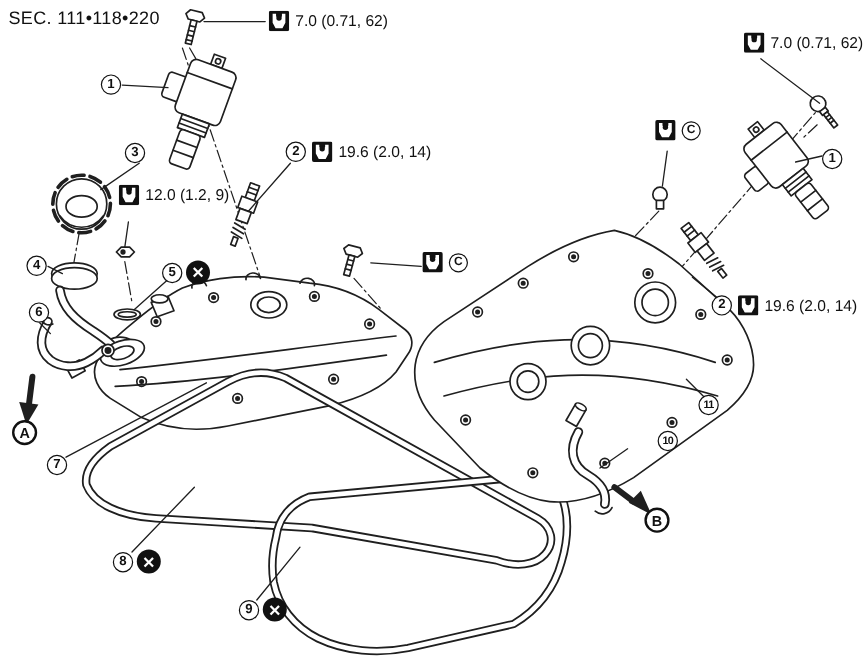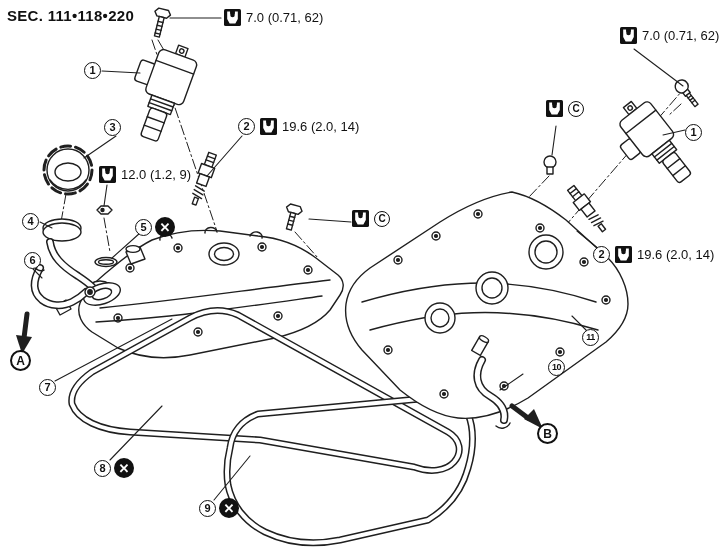--- a/index.html
+++ b/index.html
@@ -1,19 +1,19 @@
 <!DOCTYPE html>
 <html><head>
 <meta charset="utf-8">
 <style>
   html,body{margin:0;padding:0;background:#fff;}
   #canvas{position:relative;width:719px;height:559px;background:#fff;overflow:hidden;
           font-family:"Liberation Sans",sans-serif;color:#111;}
   #artwork{position:absolute;left:0;top:0;}
-  .sec-title{position:absolute;left:7px;top:7px;font-size:15px;font-weight:bold;letter-spacing:.3px;}
+  .sec-title{position:absolute;left:7px;top:7px;font-size:15px;font-weight:normal;letter-spacing:.3px;}
   .callout{position:absolute;display:flex;align-items:center;gap:3px;}
   .torque{position:absolute;display:flex;align-items:center;gap:5px;font-size:13px;white-space:nowrap;justify-content:flex-end;}
   .circ{width:17px;height:17px;border:1.7px solid #111;border-radius:50%;background:#fff;
         display:flex;align-items:center;justify-content:center;
         font-size:11px;font-weight:bold;box-sizing:border-box;line-height:1;}
   .circ.two{font-size:9px;letter-spacing:-.5px;}
   .circ.note{width:16px;height:16px;border-width:1.8px;font-size:10px;}
   .flow .circ{width:21px;height:21px;border-width:2.2px;font-size:12px;}
   .nrx{width:20px;height:20px;border-radius:50%;background:#111;color:#fff;
        display:flex;align-items:center;justify-content:center;
@@ -327,21 +327,21 @@
       </div>
       <div class="torque" style="left: 238px; top: 118px;">
         <span class="circ">2</span>
         <svg class="ticon" viewBox="0 0 16 16">
     <rect x="0" y="0" width="16" height="16" rx="1.5" fill="#111"></rect>
     <path d="M3 2.4 h2.7 v1.9 a2.45 2.45 0 0 0 4.6 0 V2.4 H13 v7 l-2.3 4.2 H5.3 L3 9.4 z" fill="#fff"></path>
     <circle cx="8" cy="5.7" r="2.1" fill="#111"></circle>
   </svg>
         <span>19.6 (2.0, 14)</span>
       </div>
-      <div class="torque" style="left: 99px; top: 166px;">
+      <div class="torque" style="left: 99px; top: 154px;">
         <svg class="ticon" viewBox="0 0 16 16">
     <rect x="0" y="0" width="16" height="16" rx="1.5" fill="#111"></rect>
     <path d="M3 2.4 h2.7 v1.9 a2.45 2.45 0 0 0 4.6 0 V2.4 H13 v7 l-2.3 4.2 H5.3 L3 9.4 z" fill="#fff"></path>
     <circle cx="8" cy="5.7" r="2.1" fill="#111"></circle>
   </svg>
         <span>12.0 (1.2, 9)</span>
       </div>
       <div class="torque" style="left: 593px; top: 246px;">
         <span class="circ">2</span>
         <svg class="ticon" viewBox="0 0 16 16">

